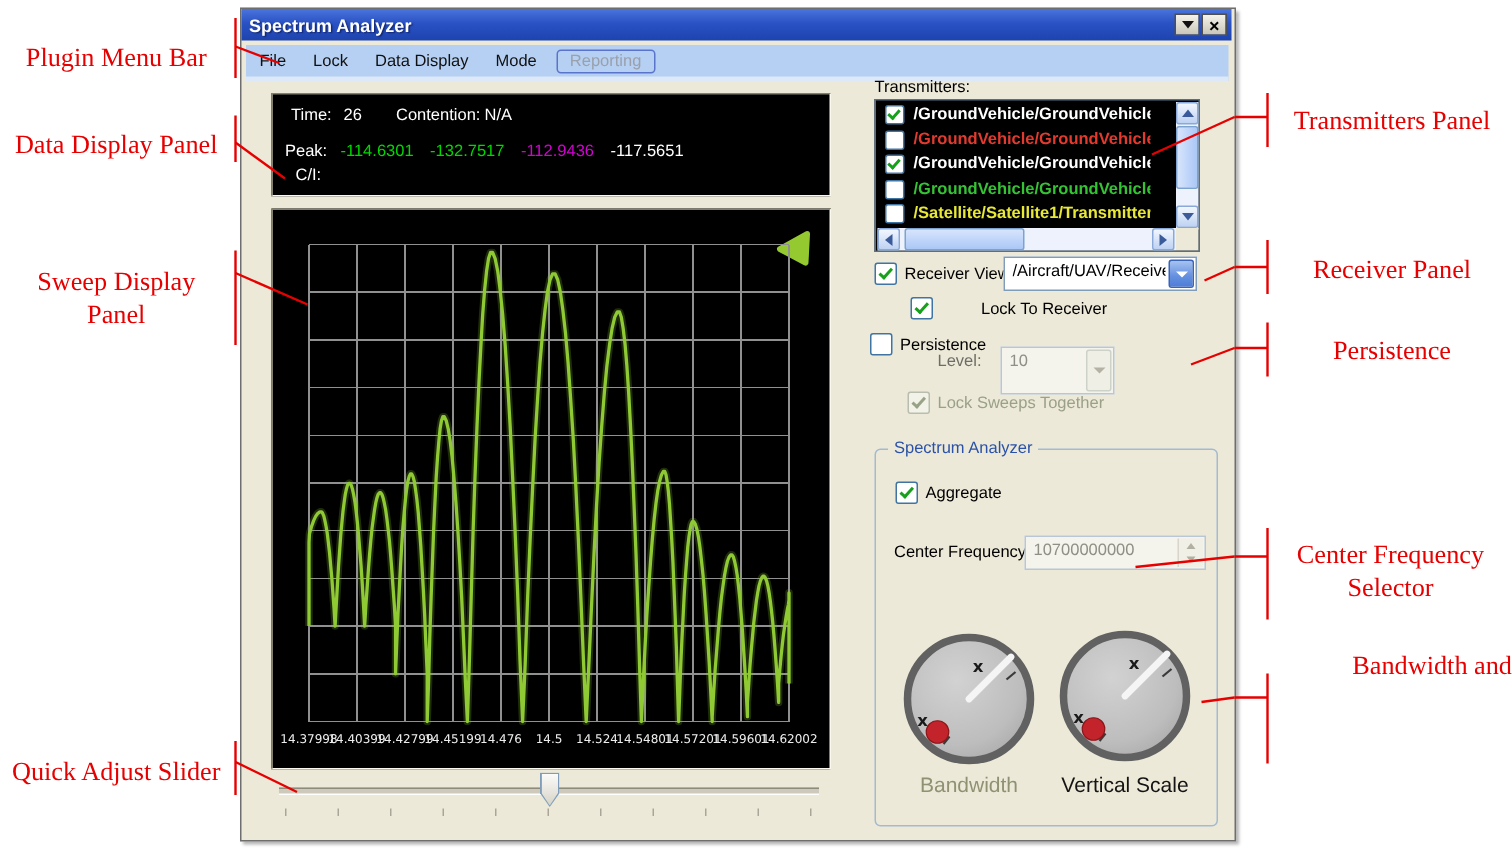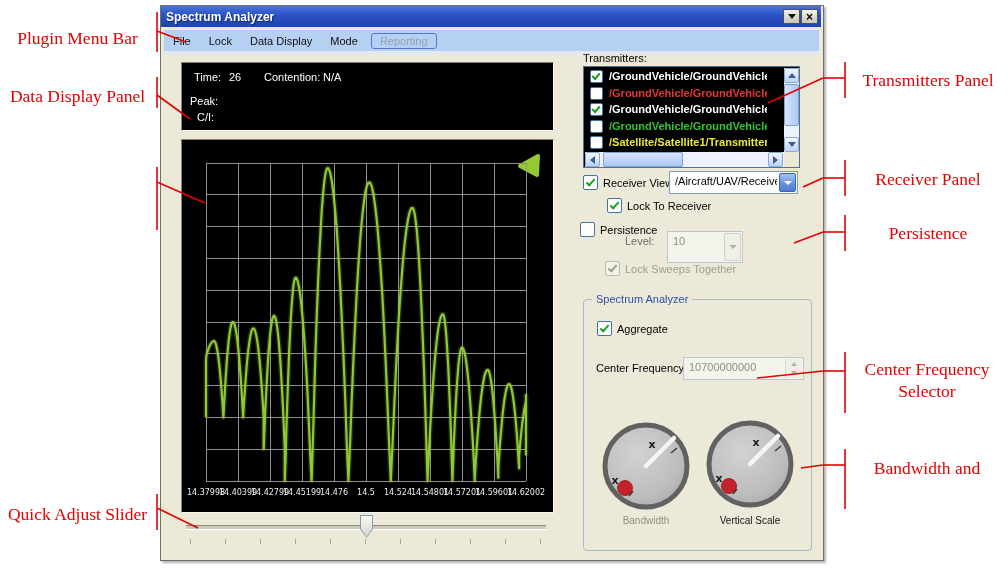--- a/index.html
+++ b/index.html
@@ -88,40 +88,44 @@
   
   .slider-track{position:absolute;left:186px;top:525px;width:360px;height:3px;
        background:#cdcabb;border-top:1px solid #8e8b7d;border-bottom:1px solid #fff;z-index:3;}
   .slider-thumb-border{position:absolute;left:360px;top:515px;width:13px;height:23px;background:#7f9db9;
        clip-path:polygon(0 0,100% 0,100% 60%,50% 100%,0 60%);z-index:4;}
   .slider-thumb{position:absolute;left:1px;top:1px;width:11px;height:21px;
        background:linear-gradient(180deg,#fbfbf9,#d6d3c6);
        clip-path:polygon(0 0,100% 0,100% 60%,50% 100%,0 60%);}
   .tick{position:absolute;top:539px;width:1px;height:5px;background:#a9a699;z-index:3;}
 
-  .knob-label{position:absolute;width:92px;text-align:center;z-index:3;font-size:10px;}
+  .knob-label{position:absolute;width:92px;text-align:center;z-index:3;font-size:14px;}
   svg text{font-family:"DejaVu Sans",sans-serif;}
 </style>
 </head>
 <body>
 
 <div id="canvas">
 
   <div class="ann" style="left:0;top:27px;width:155px;">Plugin Menu Bar</div>
   <div class="ann" style="left:0;top:85px;width:155px;">Data Display Panel</div>
+  <div class="ann" style="left:0;top:176px;width:155px;">
+    <span style="display:block">Sweep Display</span>
+    <span style="display:block">Panel</span>
+  </div>
   <div class="ann" style="left:0;top:503px;width:155px;">Quick Adjust Slider</div>
 
   <div class="ann" style="left:848px;top:69px;width:160px;">Transmitters Panel</div>
   <div class="ann" style="left:848px;top:168px;width:160px;">Receiver Panel</div>
   <div class="ann" style="left:848px;top:222px;width:160px;">Persistence</div>
   <div class="ann" style="left:846px;top:358px;width:162px;">
     <span style="display:block">Center Frequency</span>
     <span style="display:block">Selector</span>
   </div>
-  <div class="ann" style="left:846px;top:457px;width:162px;">
+  <div class="ann" style="left:846px;top:432px;width:162px;text-align:right;">
     <span style="display:block">Bandwidth and</span>
   </div>
 
   <div class="window"></div>
 
   <div class="titlebar">
     <span class="ttl">Spectrum Analyzer</span>
   </div>
   <div class="tbtn" style="left:783px;">
     <i style="width:0;height:0;border-left:4px solid transparent;border-right:4px solid transparent;border-top:5px solid #111;"></i>
@@ -137,20 +141,21 @@
       <span class="menu-item">Mode</span>
       <span class="menu-item disabled">Reporting</span>
     </div>
 
   <div class="blackpanel" style="left:181px;top:62px;width:371px;height:67px;">
     <span class="dtext" style="left:12px;top:8px;">Time:</span>
     <span class="dtext" style="left:47px;top:8px;">26</span>
     <span class="dtext" style="left:82px;top:8px;">Contention:</span>
     <span class="dtext" style="left:141px;top:8px;">N/A</span>
     <span class="dtext" style="left:8px;top:32px;">Peak:</span>
+    <span class="dtext" style="left:45px;top:32px;" id="peak-values"><span style="color: rgb(0, 216, 0); margin-right: 11px;">-114.6301</span><span style="color: rgb(0, 216, 0); margin-right: 11px;">-132.7517</span><span style="color: rgb(212, 0, 212); margin-right: 11px;">-112.9436</span><span style="color: rgb(255, 255, 255); margin-right: 11px;">-117.5651</span></span>
     <span class="dtext" style="left:15px;top:48px;">C/I:</span>
   </div>
 
   <div class="blackpanel" style="left:181px;top:139px;width:371px;height:372px;">
     <svg id="sweep-svg" width="369" height="370" viewBox="0 0 369 370">
       <polygon points="356,16 338,26 355,35" fill="#94ca30" stroke="#94ca30" stroke-width="4" stroke-linejoin="round"></polygon>
     <line x1="24" y1="23" x2="24" y2="341" stroke="#909090" stroke-width="1" shape-rendering="crispEdges"></line>
         <line x1="56" y1="23" x2="56" y2="341" stroke="#909090" stroke-width="1" shape-rendering="crispEdges"></line>
         <line x1="88" y1="23" x2="88" y2="341" stroke="#909090" stroke-width="1" shape-rendering="crispEdges"></line>
         <line x1="120" y1="23" x2="120" y2="341" stroke="#909090" stroke-width="1" shape-rendering="crispEdges"></line>
@@ -251,21 +256,21 @@
 
   <div class="chk checked" style="left:583px;top:175px;"></div>
   <span class="lbl" style="left:603px;top:177px;">Receiver View:</span>
   <div class="combo" style="left:669px;top:171px;width:129px;height:23px;">
     <span class="cval">/Aircraft/UAV/Receive</span>
     <span class="carrow">
         <i></i>
       </span>
   </div>
   <div class="chk checked" style="left:607px;top:198px;"></div>
-  <span class="lbl" style="left:627px;top:200px;">Lock To Receiver</span>
+  <span class="lbl" style="left:654px;top:200px;">Lock To Receiver</span>
 
   <div class="chk" style="left:580px;top:222px;"></div>
   <span class="lbl" style="left:600px;top:224px;">Persistence</span>
   <span class="lbl" style="left:625px;top:235px;color:#6d6d66;">Level:</span>
   <div class="combo disabled" style="left:667px;top:231px;width:76px;height:32px;">
     <span class="cval">10</span>
     <span class="carrow">
         <i></i>
       </span>
   </div>

